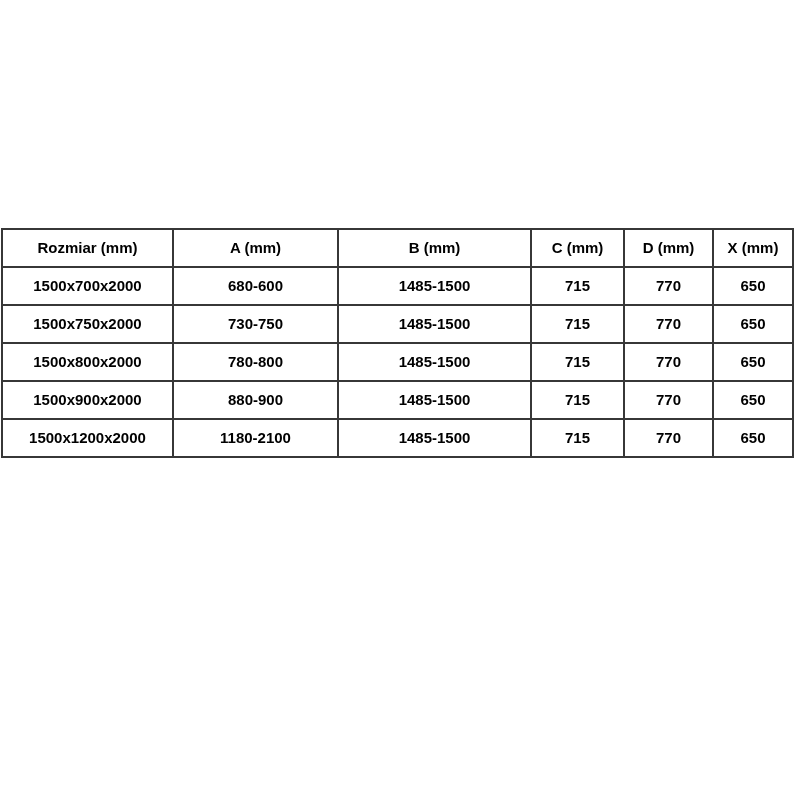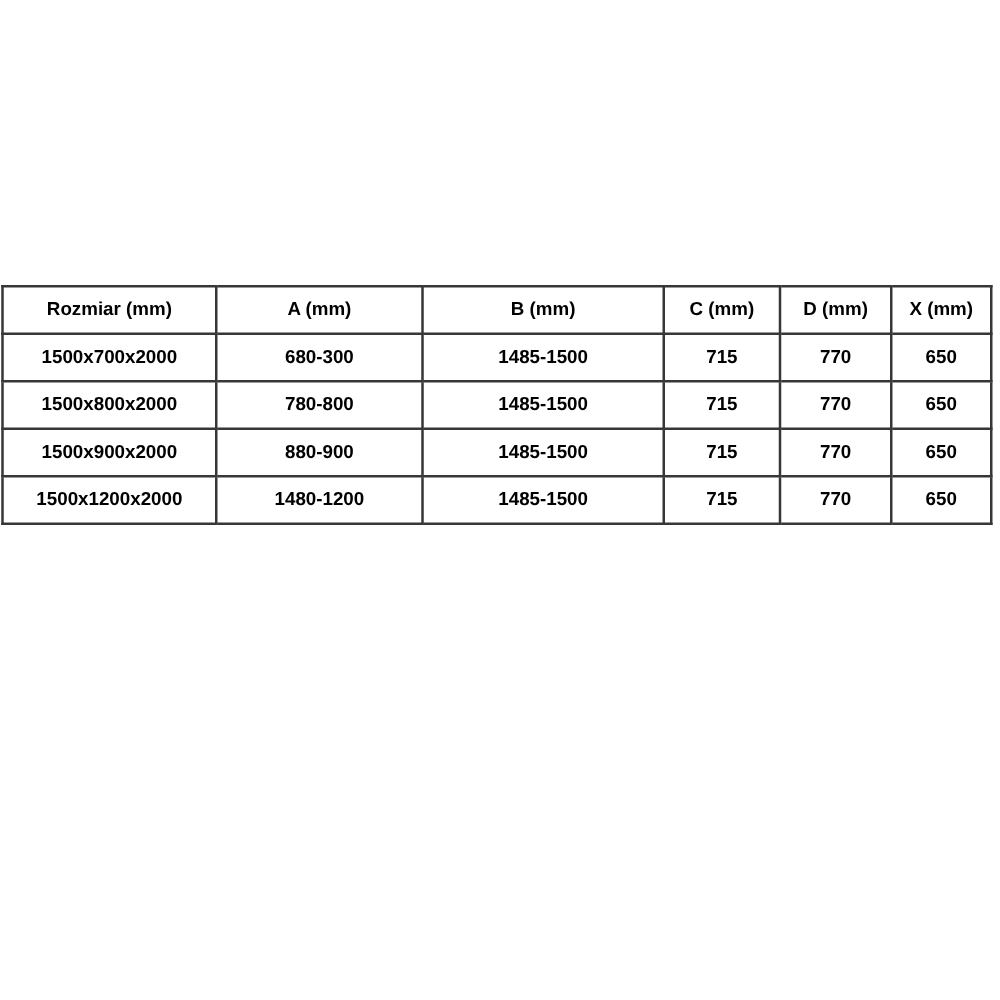--- a/index.html
+++ b/index.html
@@ -67,21 +67,29 @@
             <th>A (mm)</th>
             <th>B (mm)</th>
             <th>C (mm)</th>
             <th>D (mm)</th>
             <th>X (mm)</th>
           </tr>
       </thead>
       <tbody id="table-body">
           <tr>
             <td>1500x700x2000</td>
-            <td>680-300</td>
+            <td>680-600</td>
+            <td>1485-1500</td>
+            <td>715</td>
+            <td>770</td>
+            <td>650</td>
+          </tr>
+          <tr>
+            <td>1500x750x2000</td>
+            <td>730-750</td>
             <td>1485-1500</td>
             <td>715</td>
             <td>770</td>
             <td>650</td>
           </tr>
           <tr>
             <td>1500x800x2000</td>
             <td>780-800</td>
             <td>1485-1500</td>
             <td>715</td>
@@ -91,21 +99,21 @@
           <tr>
             <td>1500x900x2000</td>
             <td>880-900</td>
             <td>1485-1500</td>
             <td>715</td>
             <td>770</td>
             <td>650</td>
           </tr>
           <tr>
             <td>1500x1200x2000</td>
-            <td>1480-1200</td>
+            <td>1180-2100</td>
             <td>1485-1500</td>
             <td>715</td>
             <td>770</td>
             <td>650</td>
           </tr>
         </tbody>
     </table>
   </div>
 </div>
 

